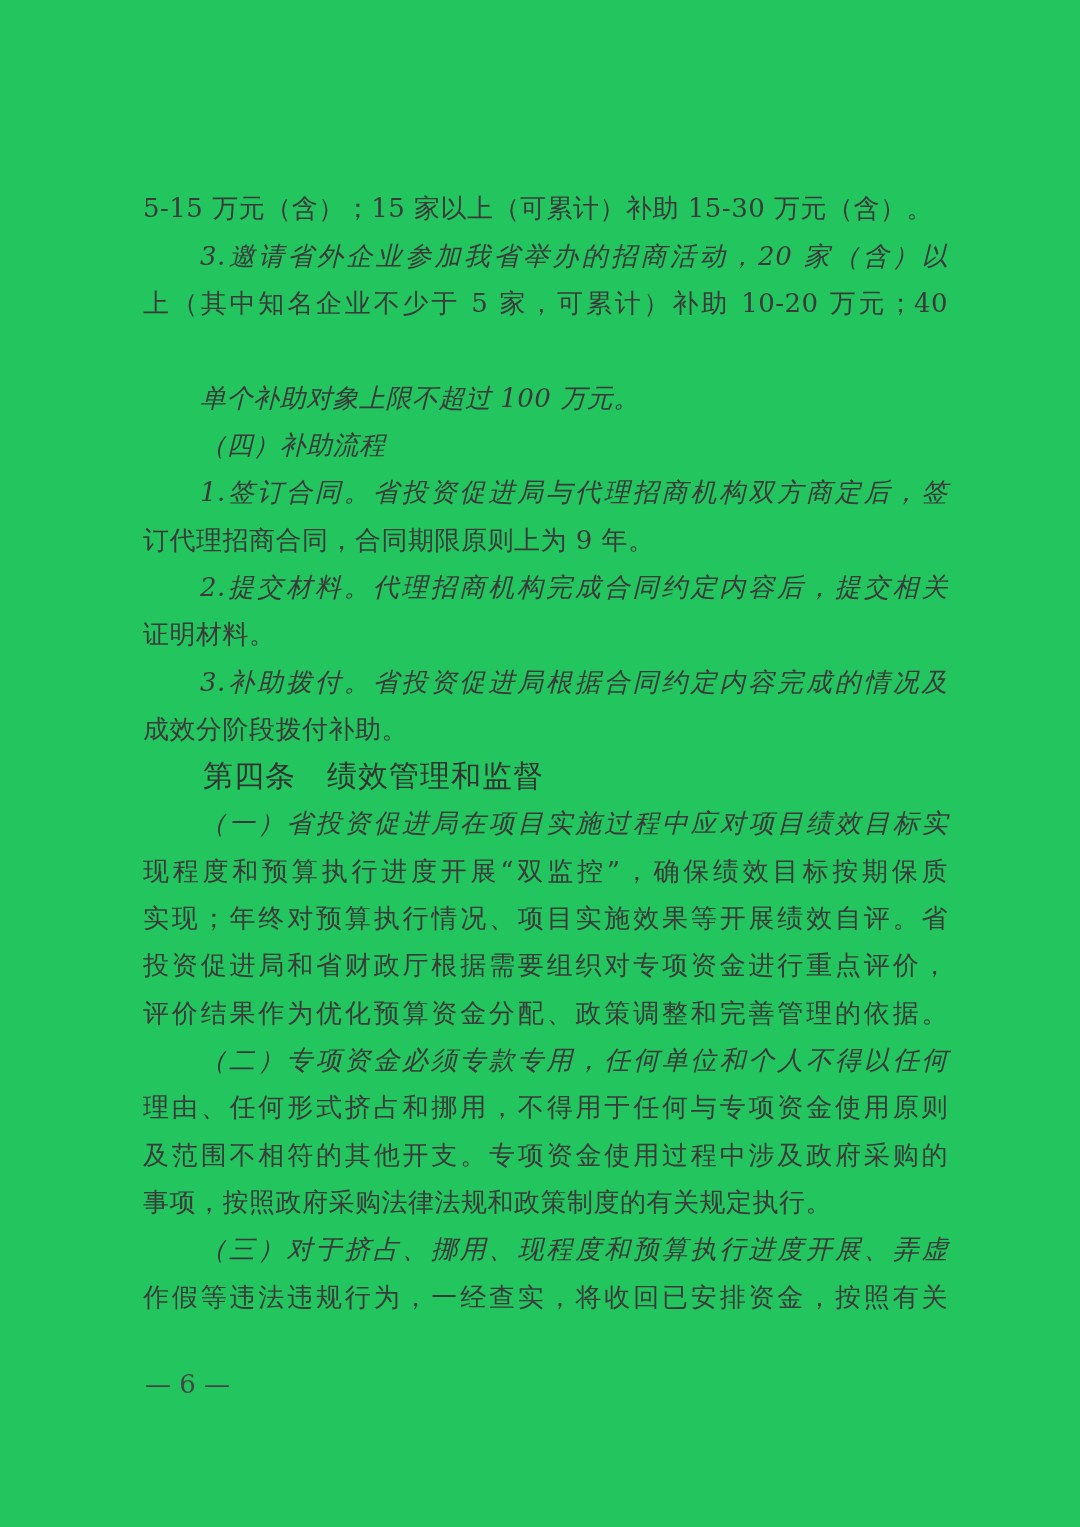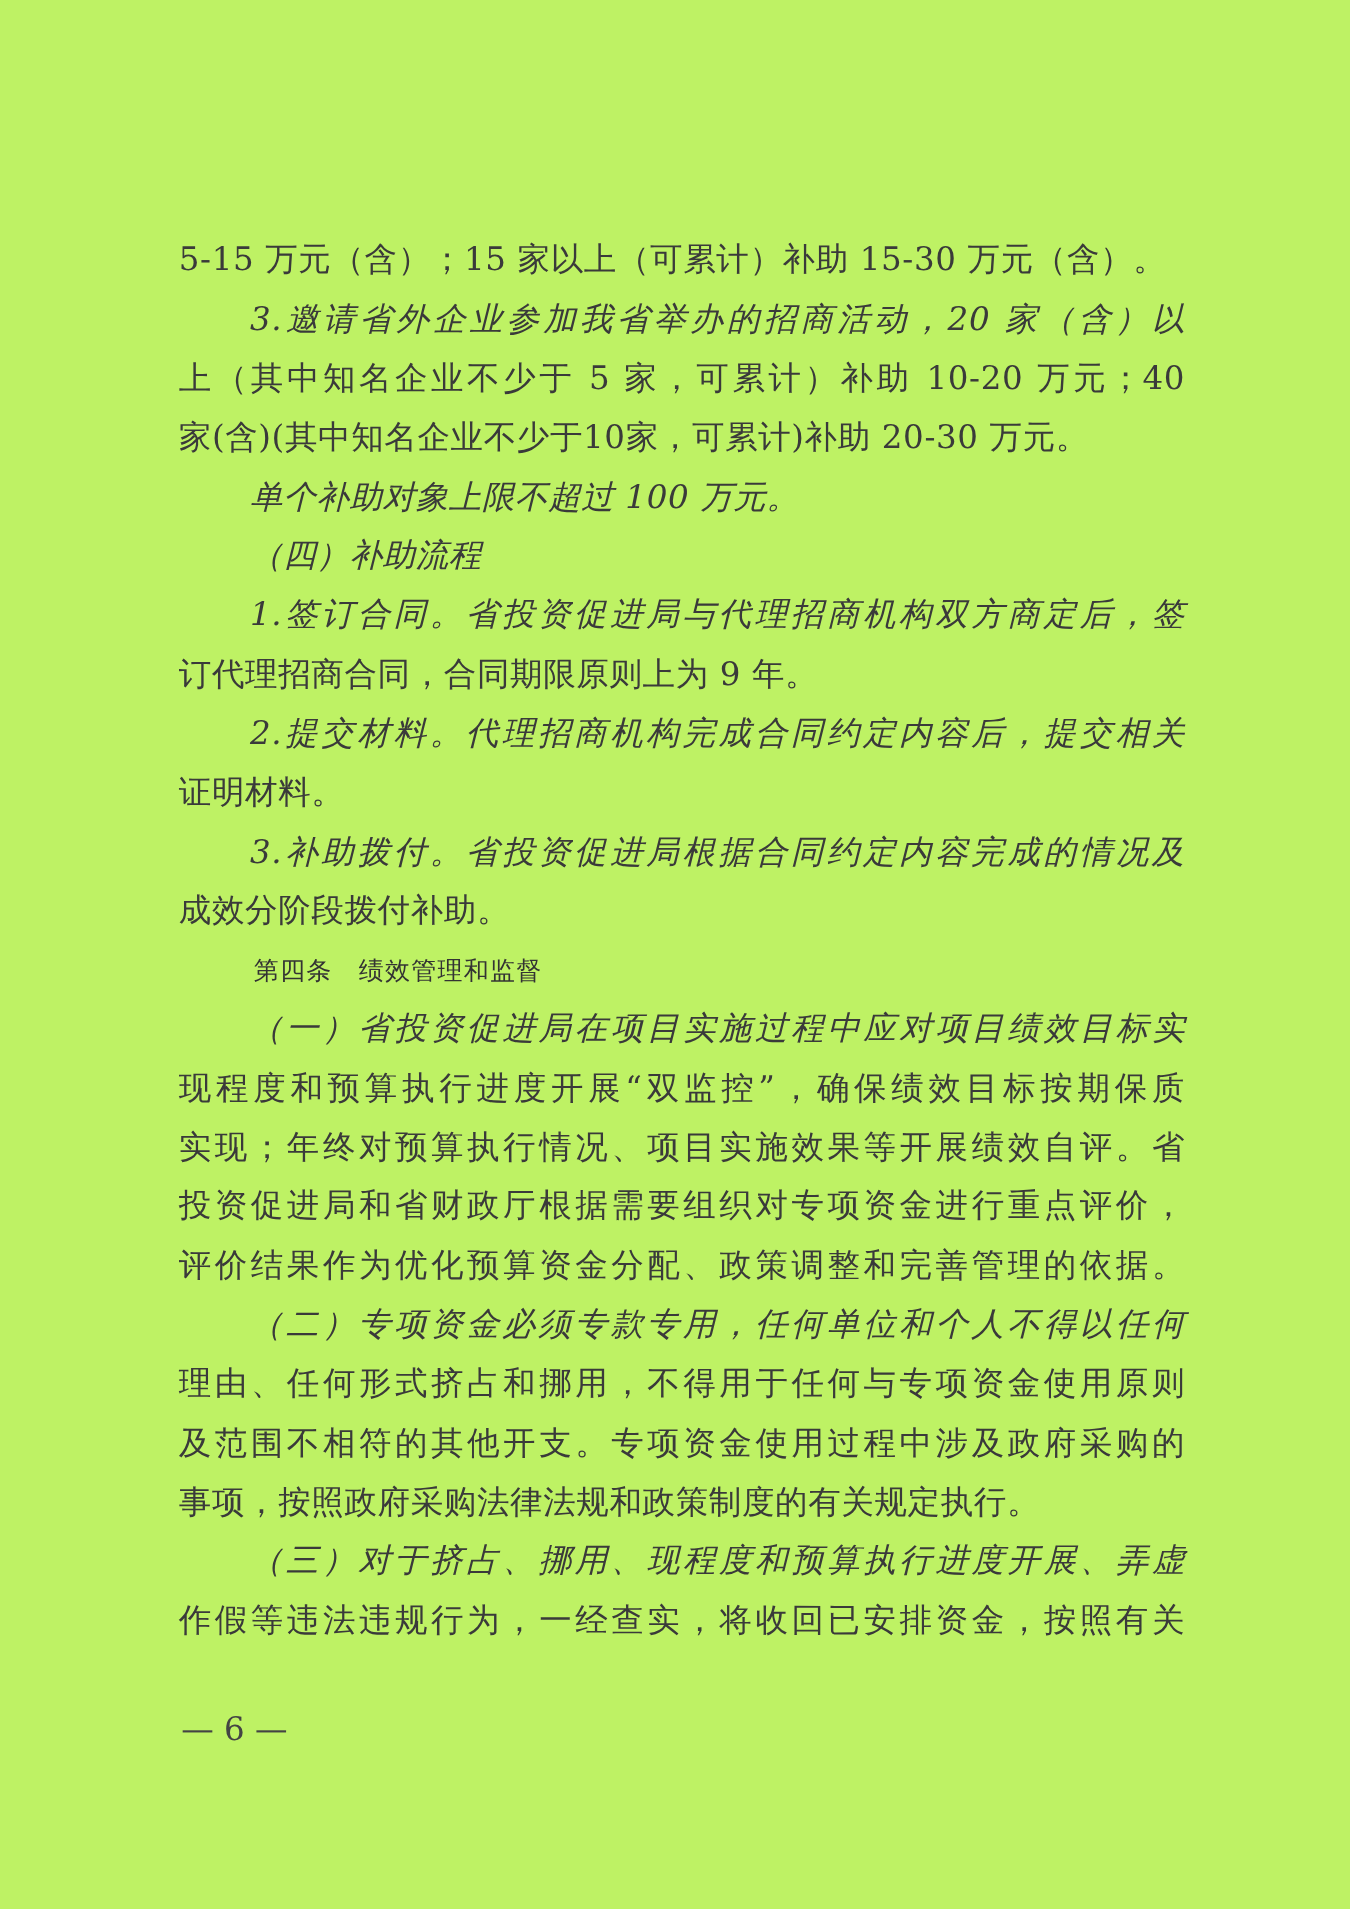--- a/index.html
+++ b/index.html
@@ -1,17 +1,17 @@
 <!DOCTYPE html>
 <html><head>
 <meta charset="utf-8">
 <style>
   html, body { margin: 0; padding: 0; background: #ffffff; }
   body { width: 1080px; height: 1527px; position: relative; overflow: hidden; }
-  .page { position: absolute; left: 0; top: 0; width: 1080px; height: 1527px; background: #bef264; }
+  .page { position: absolute; left: 0; top: 0; width: 1080px; height: 1527px; background: #22c55e; }
   .line {
     position: absolute;
     left: 143px;
     width: 805px;
     height: 40px;
     font-family: "DejaVu Serif", "Liberation Serif", serif;
     font-size: 26px;
     line-height: 40px;
     color: #3a3a3a;
     white-space: nowrap;
@@ -19,21 +19,21 @@
     text-align-last: justify;
     letter-spacing: 0.5px;
   }
   .line.indent { left: 200px; width: 748px; font-style: italic; }
   .line.last { text-align-last: left; }
   .heading {
     position: absolute;
     left: 203px;
     height: 40px;
     font-family: "DejaVu Sans", "Liberation Sans", sans-serif;
-    font-size: 20px;
+    font-size: 30px;
     line-height: 40px;
     color: #333333;
     white-space: pre;
     letter-spacing: 1px;
   }
   .page-number {
     position: absolute;
     left: 145px;
     top: 1364px;
     font-family: "DejaVu Serif", "Liberation Serif", serif;
@@ -43,21 +43,20 @@
     white-space: pre;
   }
 </style>
 </head>
 <body>
 
 <div class="page">
   <div class="line last" style="top:188px">5-15 万元（含）；15 家以上（可累计）补助 15-30 万元（含）。</div>
   <div class="line indent" style="top:236px">3.邀请省外企业参加我省举办的招商活动，20 家（含）以</div>
   <div class="line" style="top:283px">上（其中知名企业不少于 5 家，可累计）补助 10-20 万元；40</div>
-  <div class="line last" style="top:330px">家(含)(其中知名企业不少于10家，可累计)补助 20-30 万元。</div>
   <div class="line indent last" style="top:378px">单个补助对象上限不超过 100 万元。</div>
   <div class="line indent last" style="top:425px">（四）补助流程</div>
   <div class="line indent" style="top:472px">1.签订合同。省投资促进局与代理招商机构双方商定后，签</div>
   <div class="line last" style="top:520px">订代理招商合同，合同期限原则上为 9 年。</div>
   <div class="line indent" style="top:567px">2.提交材料。代理招商机构完成合同约定内容后，提交相关</div>
   <div class="line last" style="top:614px">证明材料。</div>
   <div class="line indent" style="top:662px">3.补助拨付。省投资促进局根据合同约定内容完成的情况及</div>
   <div class="line last" style="top:709px">成效分阶段拨付补助。</div>
   <div class="heading" style="top:756px">第四条　绩效管理和监督</div>
   <div class="line indent" style="top:803px">（一）省投资促进局在项目实施过程中应对项目绩效目标实</div>

